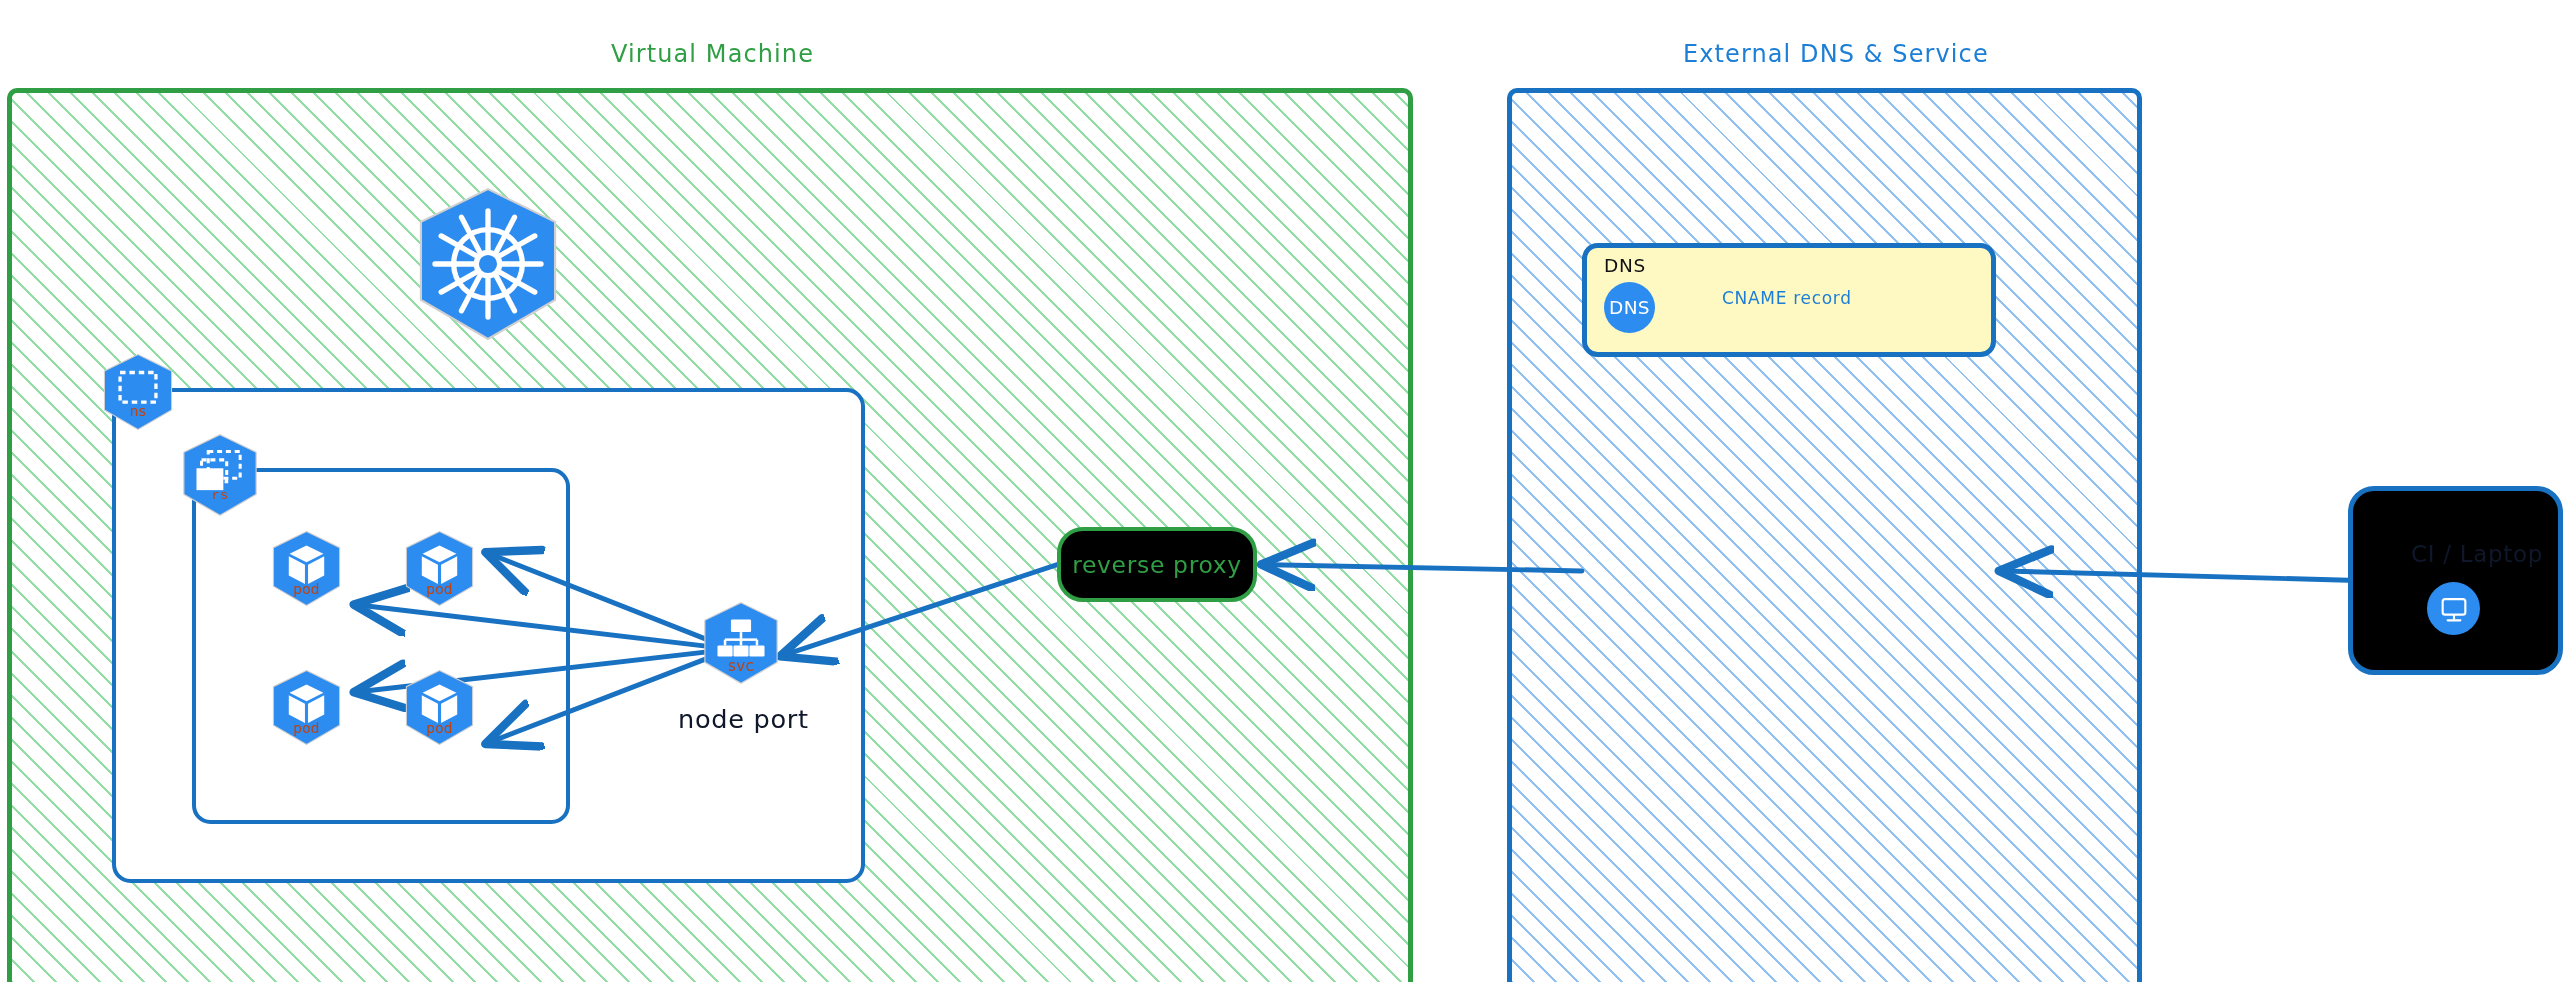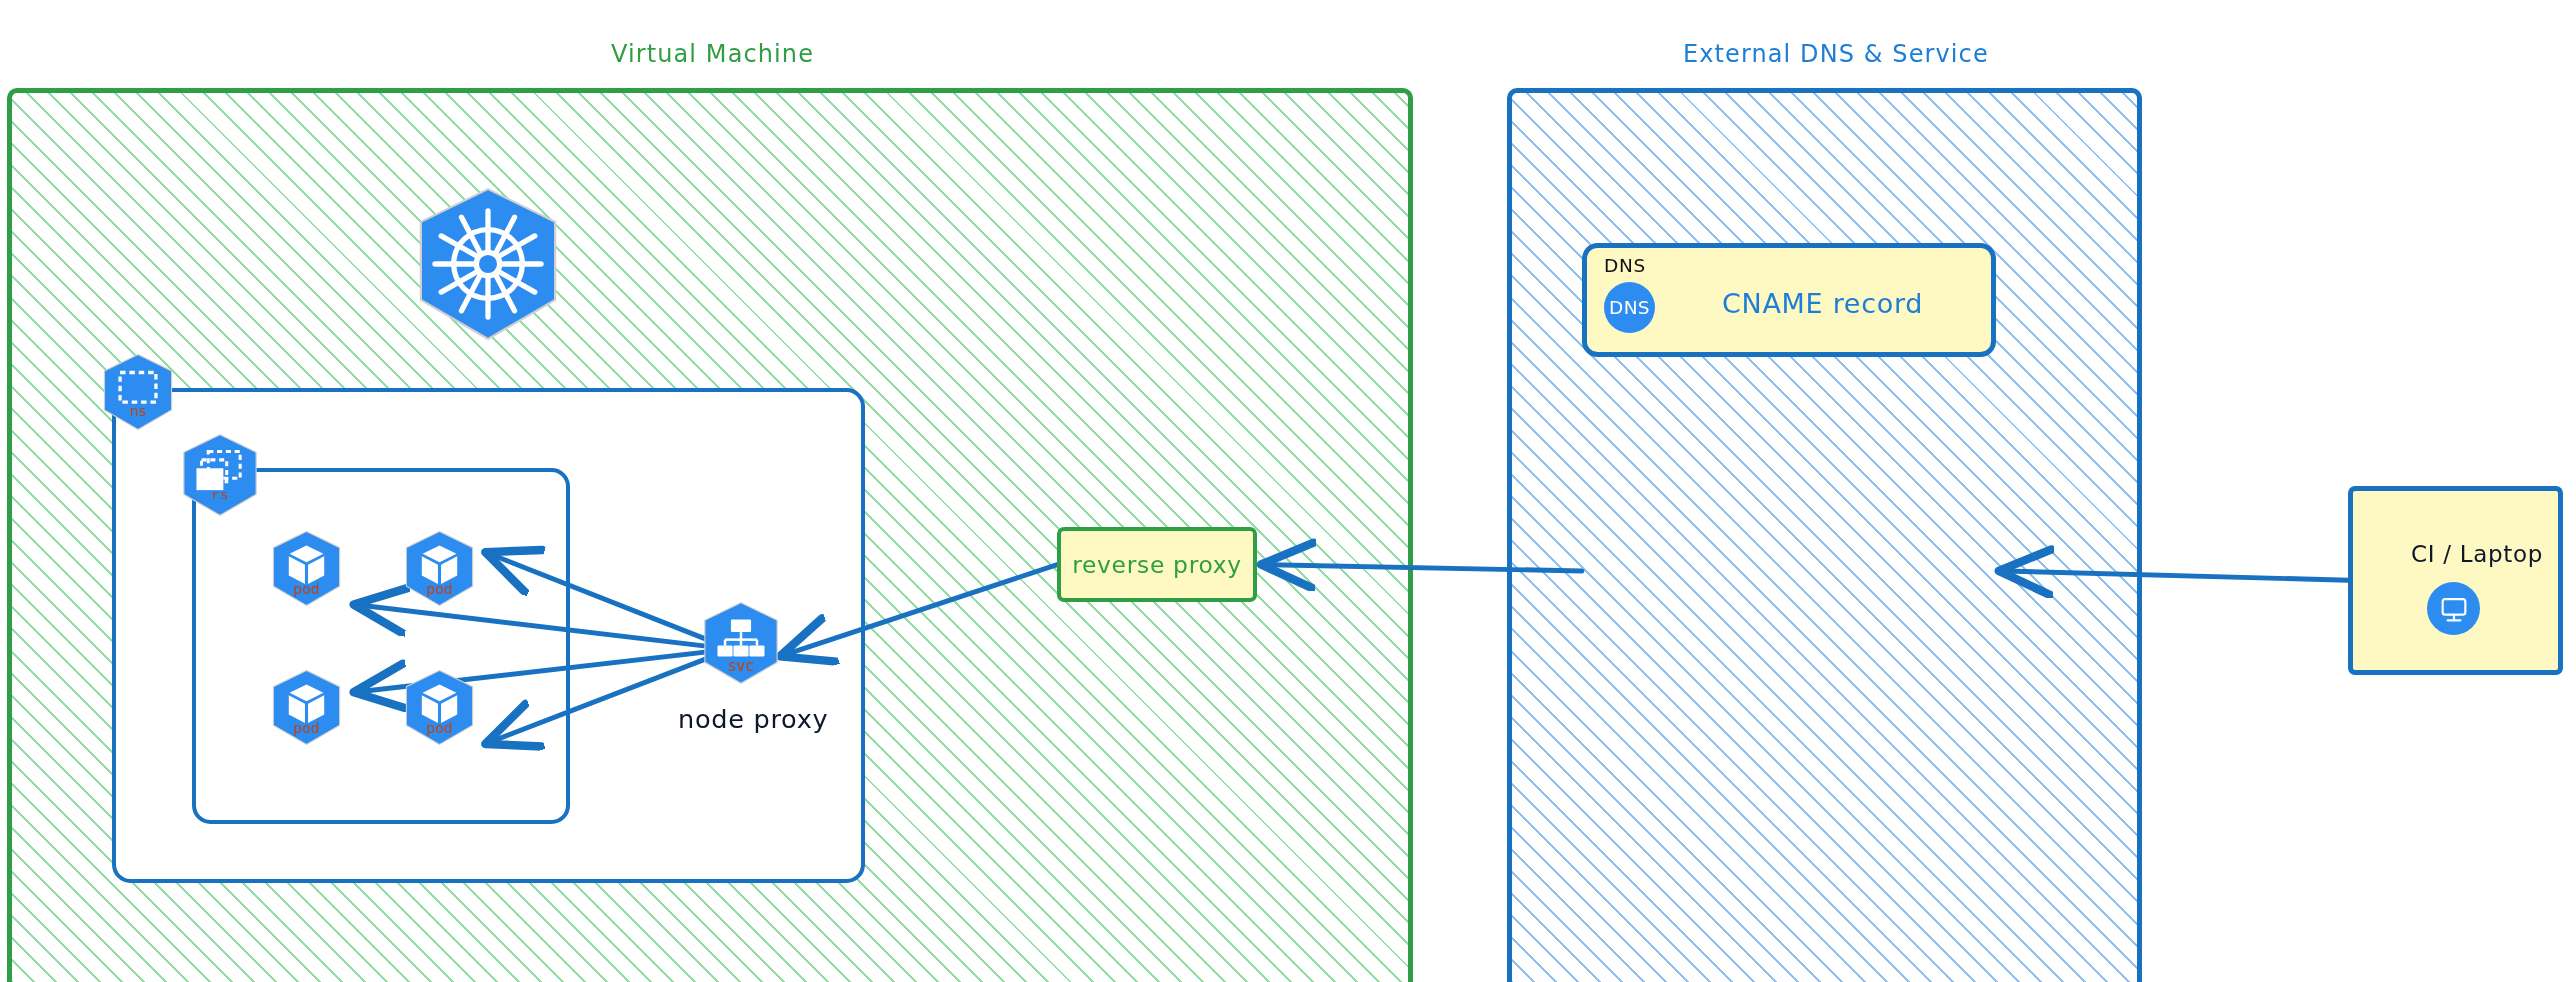--- a/index.html
+++ b/index.html
@@ -26,21 +26,21 @@
   }
   .group-title{
     position:absolute;white-space:nowrap;
     font-family:"DejaVu Sans","Liberation Sans",sans-serif;
     font-size:24px;letter-spacing:1.1px;
   }
   .green-title{color:#2f9e44;}
   .blue-title{color:#1c7ed6;}
 
   
-  .box{position:absolute;box-sizing:border-box;background:#fef9c3;border-radius:7px;
+  .box{position:absolute;box-sizing:border-box;background:#000000;border-radius:26px;
        display:flex;align-items:center;justify-content:center;}
   .box.b-blue{border:5px solid #1971c2;}
   .box.b-green{border:4.3px solid #2f9e44;}
   .box-label{font-size:25.6px;white-space:nowrap;letter-spacing:0.7px;}
   .lbl-blue{color:#1c7ed6;}
   .lbl-green{color:#2f9e44;}
 
   
   .frame{position:absolute;box-sizing:border-box;background:#ffffff;
          border:4.3px solid #1971c2;border-radius:18.5px;}
@@ -57,21 +57,21 @@
   .freetext{position:absolute;white-space:nowrap;}
   .ft-blue{color:#0f172a;}
 
   
   .dns-card{position:absolute;box-sizing:border-box;background:#fef9c3;
             border:5px solid #1971c2;border-radius:15.6px;}
   .dns-tag{position:absolute;font-size:18.5px;color:#111;letter-spacing:0.7px;}
   .dns-circle{position:absolute;border-radius:50%;background:#2d8cf0;
               display:flex;align-items:center;justify-content:center;
               color:#fff;font-size:18.5px;letter-spacing:0.4px;}
-  .dns-text{position:absolute;font-size:27px;color:#1c7ed6;letter-spacing:0.7px;white-space:nowrap;}
+  .dns-text{position:absolute;font-size:17px;color:#1c7ed6;letter-spacing:0.7px;white-space:nowrap;}
 
   
   .circ-icon{position:absolute;border-radius:50%;background:#2d8cf0;
              display:flex;align-items:center;justify-content:center;}
 
   
   #arrows{position:absolute;left:0;top:0;width:2576px;height:983px;
           pointer-events:none;}
 </style>
 </head>
@@ -210,21 +210,21 @@
         <line x1="50" y1="37" x2="50" y2="46"></line>
         <line x1="31" y1="46" x2="69" y2="46"></line>
         <line x1="31" y1="46" x2="31" y2="53"></line>
         <line x1="50" y1="46" x2="50" y2="53"></line>
         <line x1="69" y1="46" x2="69" y2="53"></line>
       </g>
     </svg>
     <span class="badge-cap" style="top:56px;font-size:15px;">svc</span>
   </div>
 
-  <div class="freetext ft-blue" style="left:678px;top:660px;font-size:25.6px;letter-spacing:0.7px;">node proxy</div>
+  <div class="freetext ft-blue" style="left:678px;top:660px;font-size:25.6px;letter-spacing:0.7px;">node port</div>
 
   <div class="box b-green" style="left:1057px;top:483px;width:200px;height:75px;">
     <span class="box-label lbl-green" style="font-size:23.4px;">reverse proxy</span>
   </div>
 
 
   <div class="box b-blue" style="left:2348px;top:442px;width:215px;height:189px;">
   </div>
   <div class="freetext ft-blue" style="left:2411px;top:497px;font-size:23px;letter-spacing:0.7px;">CI / Laptop</div>
   <div class="circ-icon" style="left:2427px;top:538px;width:53px;height:53px;">

